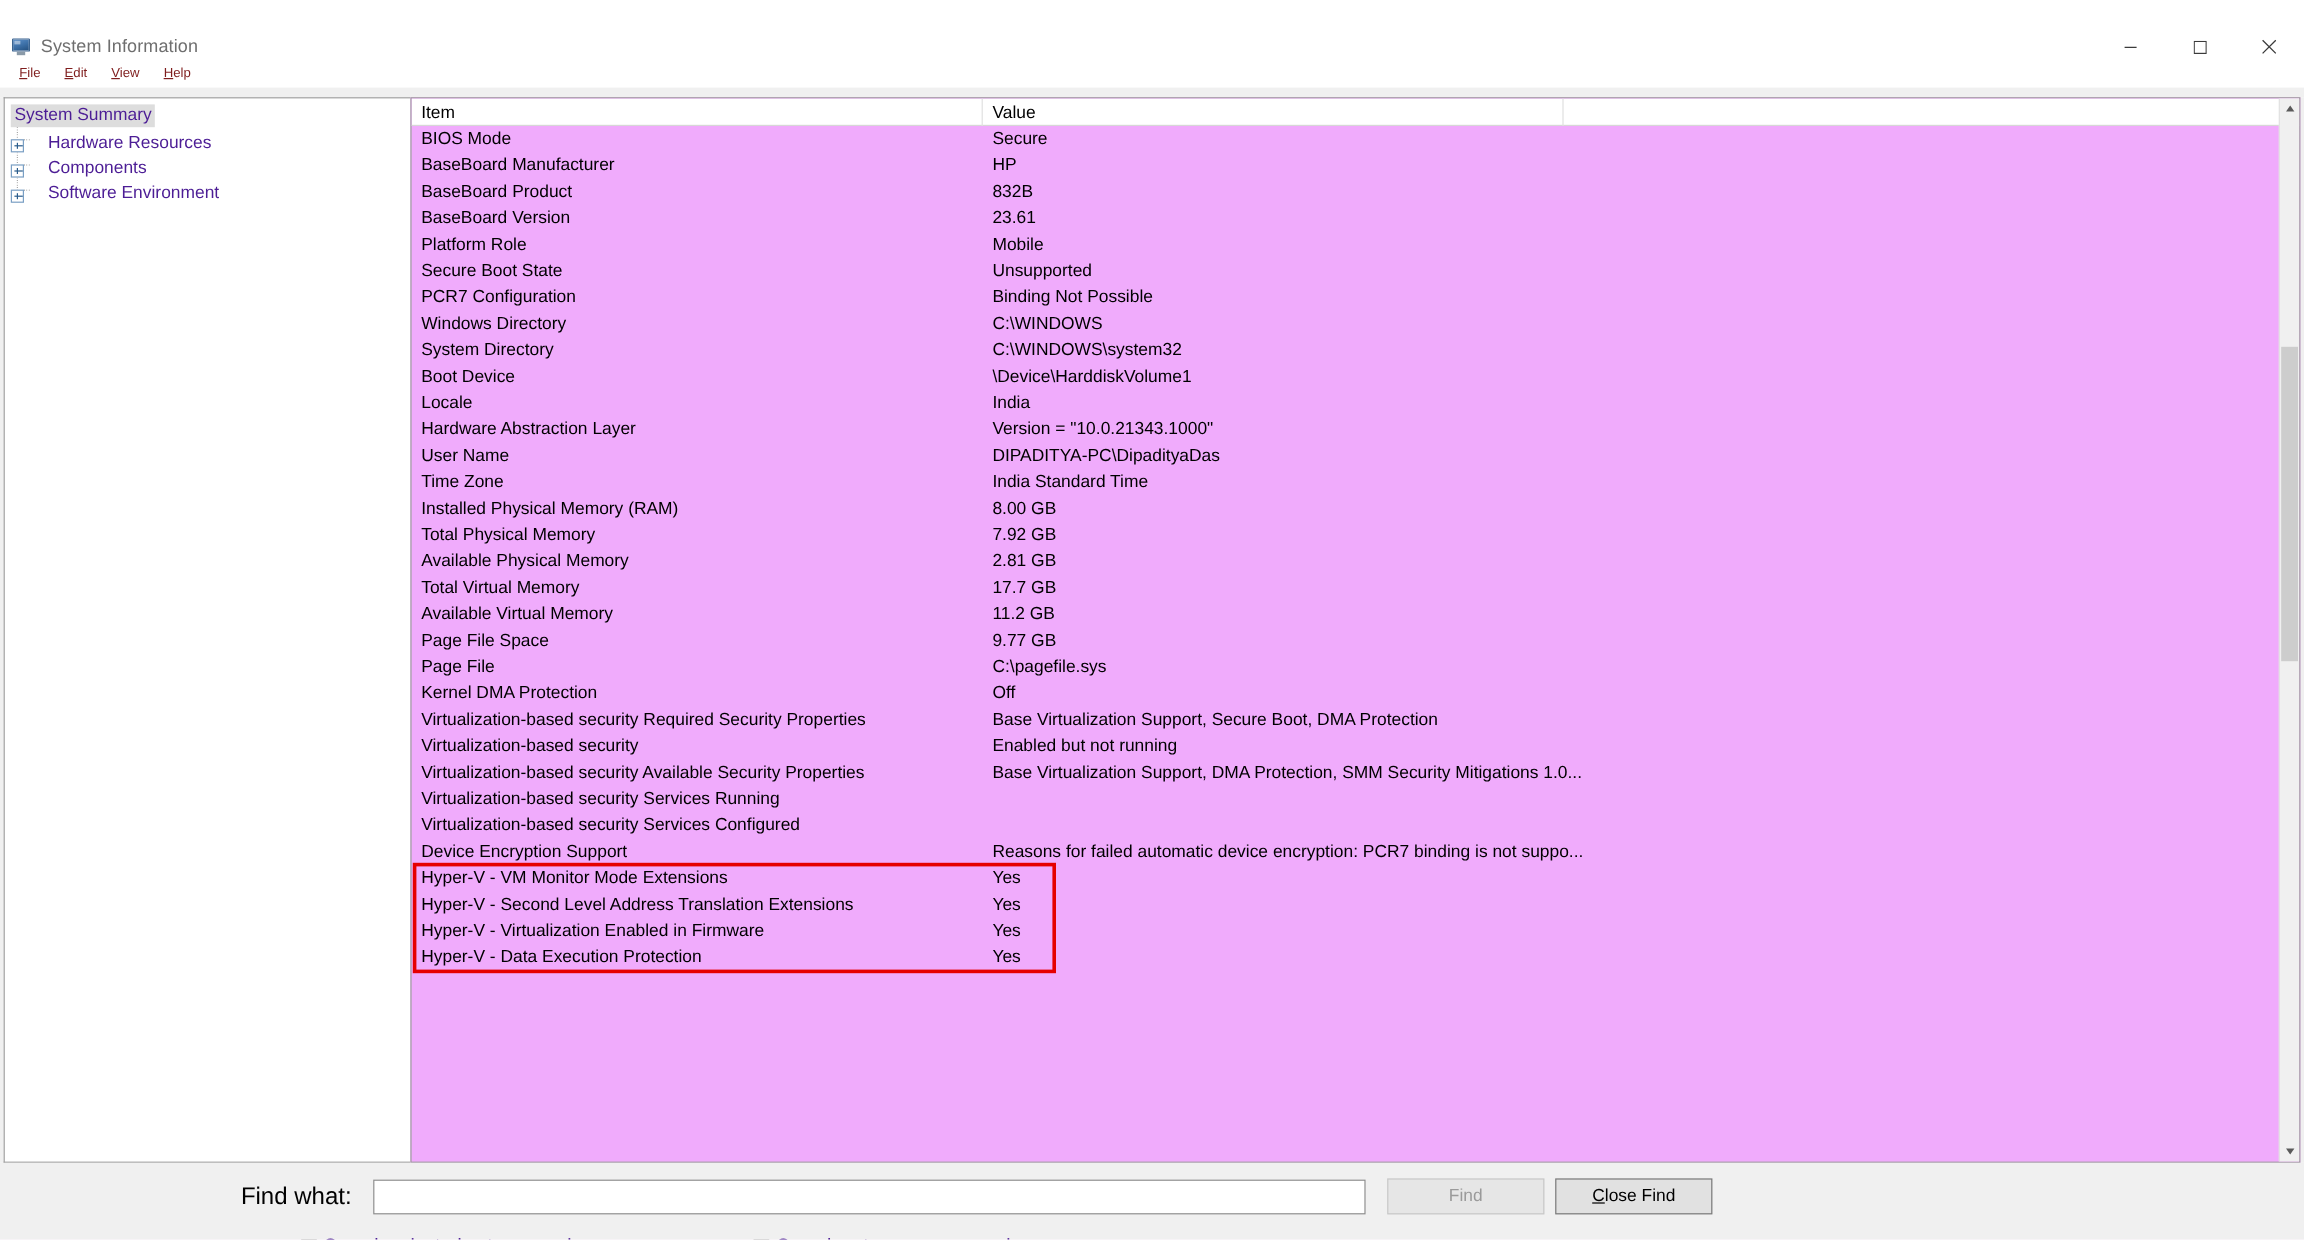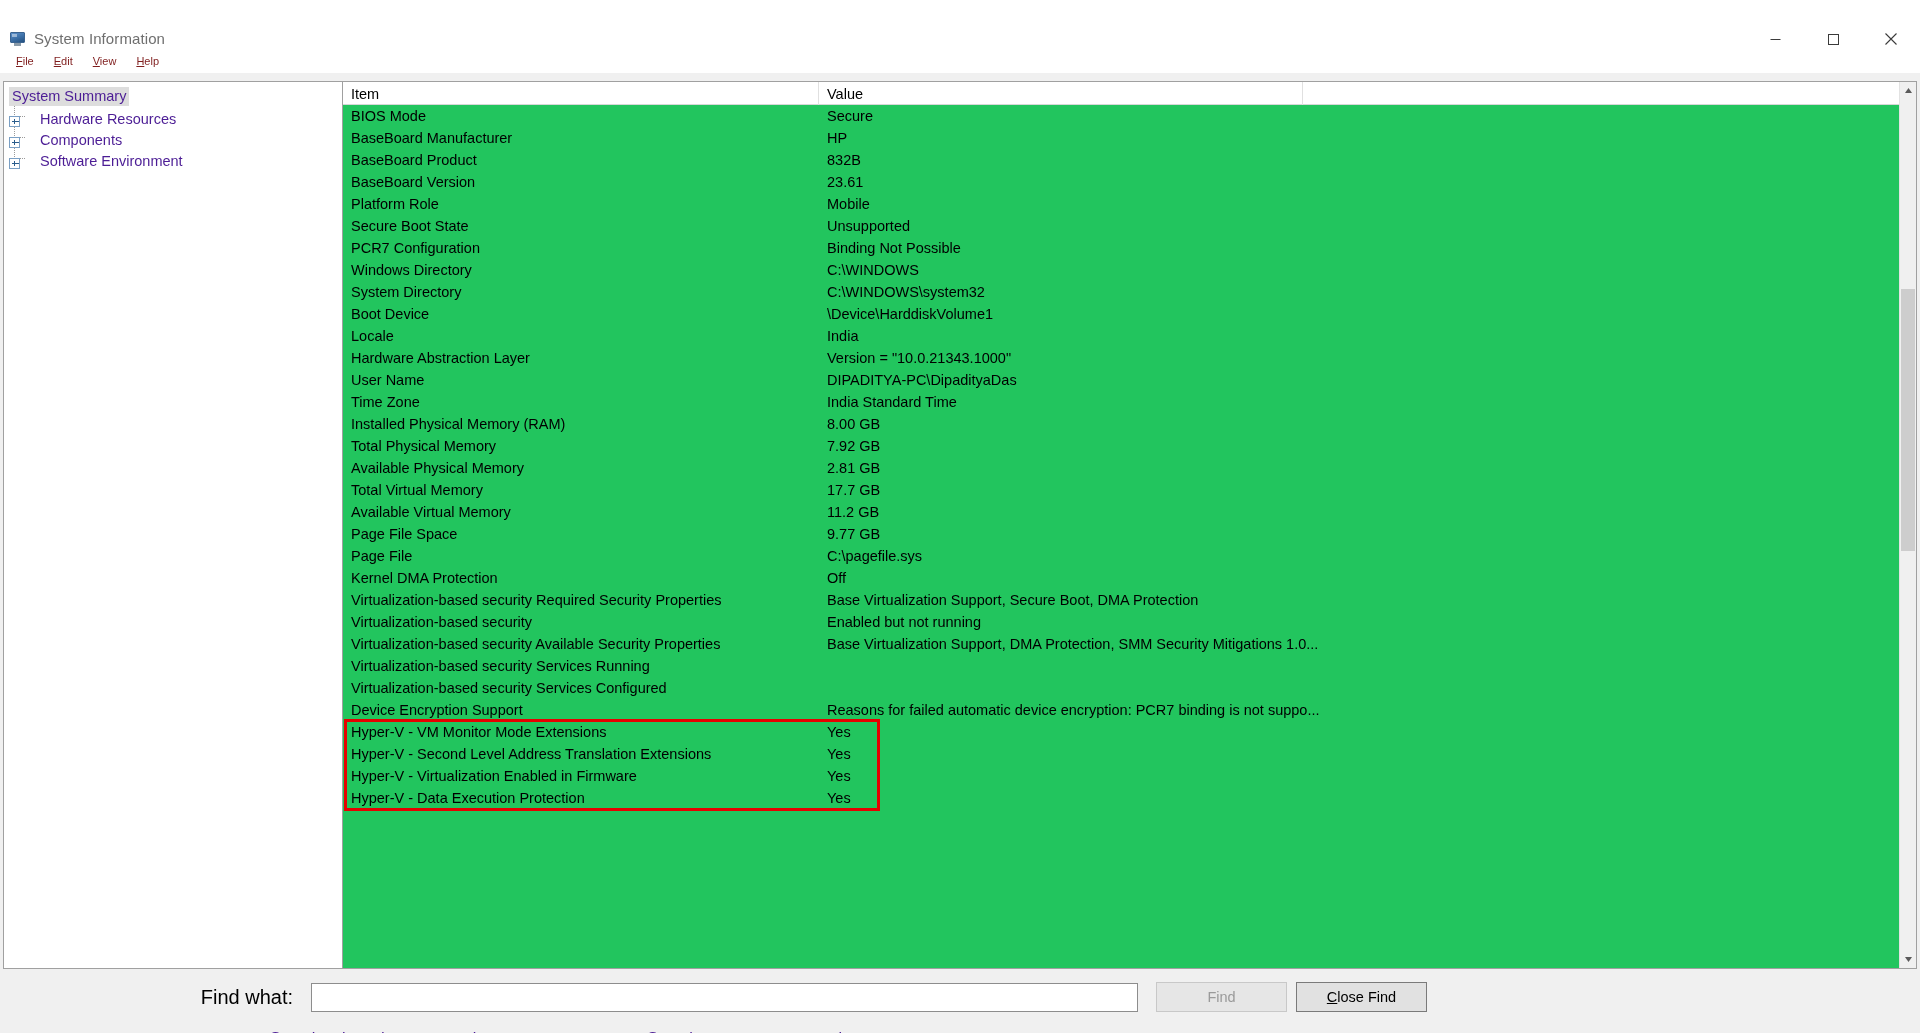--- a/index.html
+++ b/index.html
@@ -175,21 +175,21 @@
     top: 10px;
     width: 5px; height: 1px;
     background-image: linear-gradient(to right, #9a9a9a 50%, transparent 50%);
     background-size: 2px 1px;
   }
   .tree-child-line .child-label { margin-left: 0; }
 
   
   .listpane {
     flex: 1 1 auto;
-    background: #22c55e;
+    background: #f0abfc;
     border: 1px solid #a0a0a0;
     display: flex;
     flex-direction: column;
     min-width: 0;
     margin-right: 3px;
     position: relative;
     overflow: hidden;
   }
   .list-header {
     height: 23px;

